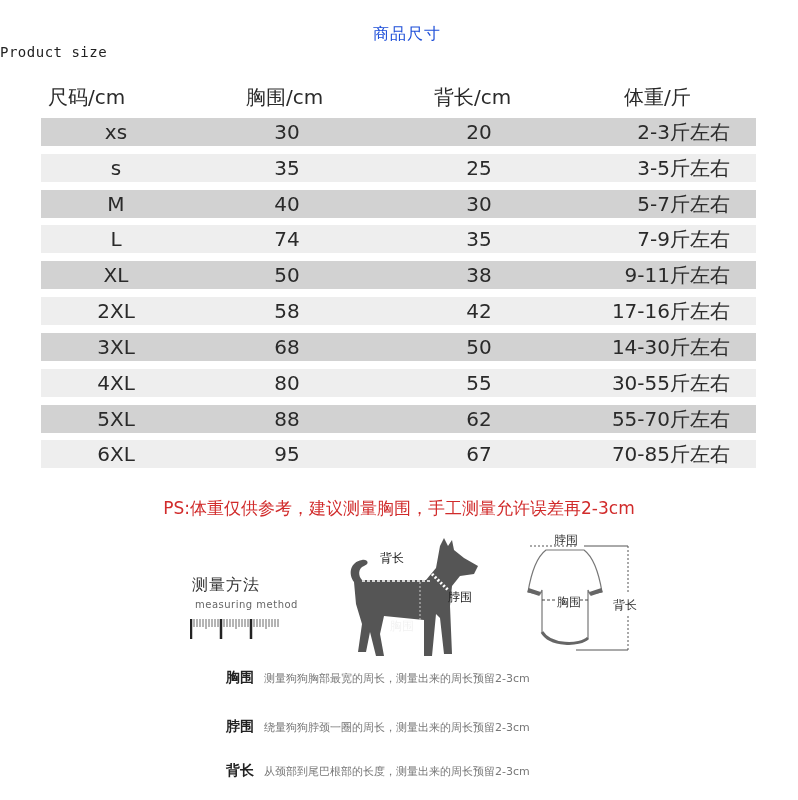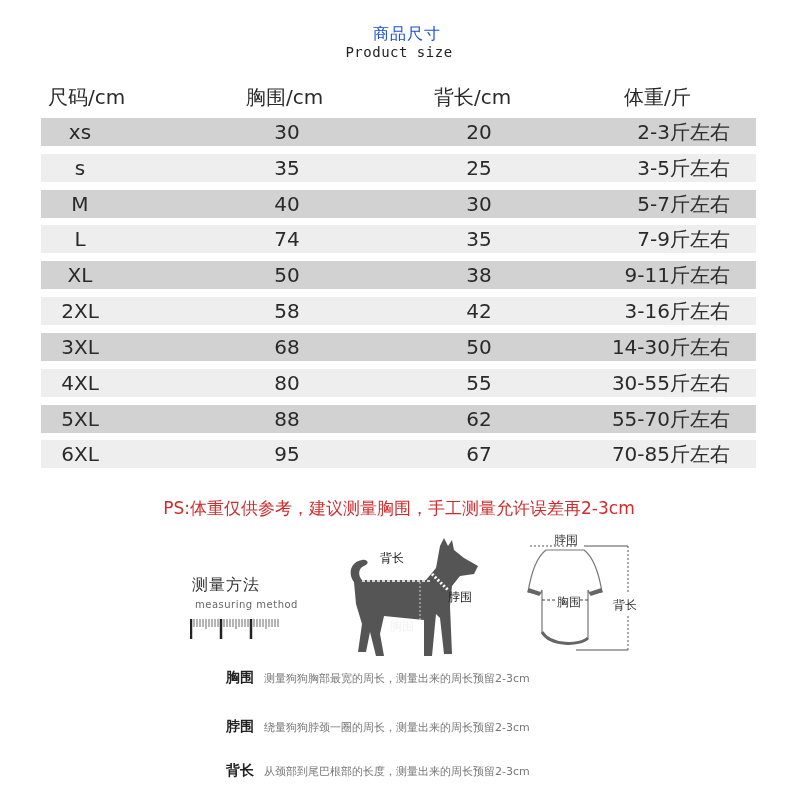--- a/index.html
+++ b/index.html
@@ -1,33 +1,33 @@
 <!DOCTYPE html>
 <html><head>
   <meta charset="utf-8">
   <style>
     html, body { margin:0; padding:0; background:#ffffff; }
     body { width:798px; height:800px; position:relative; overflow:hidden;
            font-family: "DejaVu Sans", "Liberation Sans", sans-serif; color:#2a2a2a; }
     .title-cn { position:absolute; left:8px; width:798px; top:24px; text-align:center;
                 font-size:16px; color:#1d4ed8; letter-spacing:1px; }
-    .title-en { position:absolute; left:0; width:798px; top:44px; text-align:center;
+    .title-en { position:absolute; left:0; width:798px; top:44px; text-align:left;
                 font-family:"DejaVu Sans Mono","Liberation Mono", monospace; font-size:14px;
                 color:#222; letter-spacing:0.5px; }
     .hdr { position:absolute; top:84px; font-size:20px; color:#2a2a2a; white-space:nowrap; }
     .hdr.c0 { left:48px; }
     .hdr.c1 { left:246px; }
     .hdr.c2 { left:434px; }
     .hdr.c3 { left:624px; }
     .table { position:absolute; left:41px; top:118px; width:715px; }
     .row { position:absolute; left:0; width:715px; height:28px; }
     .row.dark { background:#d2d2d2; }
     .row.light { background:#eeeeee; }
     .cell { position:absolute; top:0; height:28px; line-height:29px; font-size:20px; color:#2a2a2a; white-space:nowrap; }
-    .cell.size { left:0; width:78px; text-align:center; }
+    .cell.size { left:0; width:78px; text-align:center;padding-left:36px; }
     .cell.chest { left:200px; width:92px; text-align:center; }
     .cell.back { left:392px; width:92px; text-align:center; }
     .cell.weight { right:26px; text-align:right; }
     .note { position:absolute; top:481px; left:0; width:798px; text-align:center;
             font-size:17px; color:#d12b2b; white-space:nowrap;margin-top:16px; }
     .mm-cn { position:absolute; left:192px; top:575px; font-size:16px; color:#333; letter-spacing:1px; }
     .mm-en { position:absolute; left:195px; top:599px; font-size:10px; color:#666; letter-spacing:0.5px; }
     .ruler { position:absolute; left:190px; top:617px; width:94px; height:22px; }
     .dog { position:absolute; left:340px; top:534px; width:150px; height:125px; }
     .shirt { position:absolute; left:520px; top:534px; width:130px; height:120px; }
@@ -77,21 +77,21 @@
   <div class="row dark" style="top:143px">
     <span class="cell size">XL</span>
     <span class="cell chest">50</span>
     <span class="cell back">38</span>
     <span class="cell weight">9-11斤左右</span>
   </div>
   <div class="row light" style="top:179px">
     <span class="cell size">2XL</span>
     <span class="cell chest">58</span>
     <span class="cell back">42</span>
-    <span class="cell weight">3-16斤左右</span>
+    <span class="cell weight">17-16斤左右</span>
   </div>
   <div class="row dark" style="top:215px">
     <span class="cell size">3XL</span>
     <span class="cell chest">68</span>
     <span class="cell back">50</span>
     <span class="cell weight">14-30斤左右</span>
   </div>
   <div class="row light" style="top:251px">
     <span class="cell size">4XL</span>
     <span class="cell chest">80</span>

